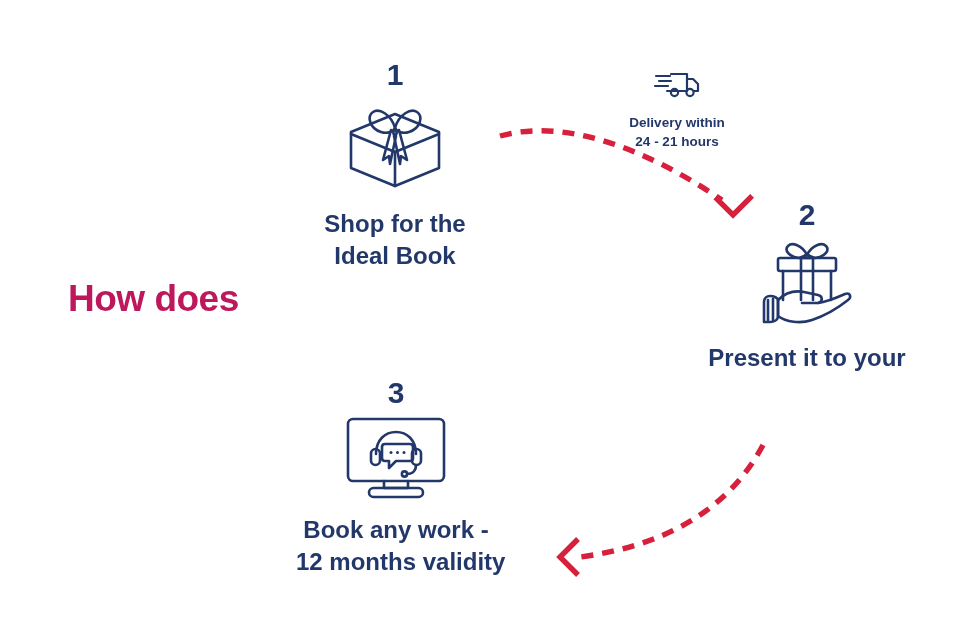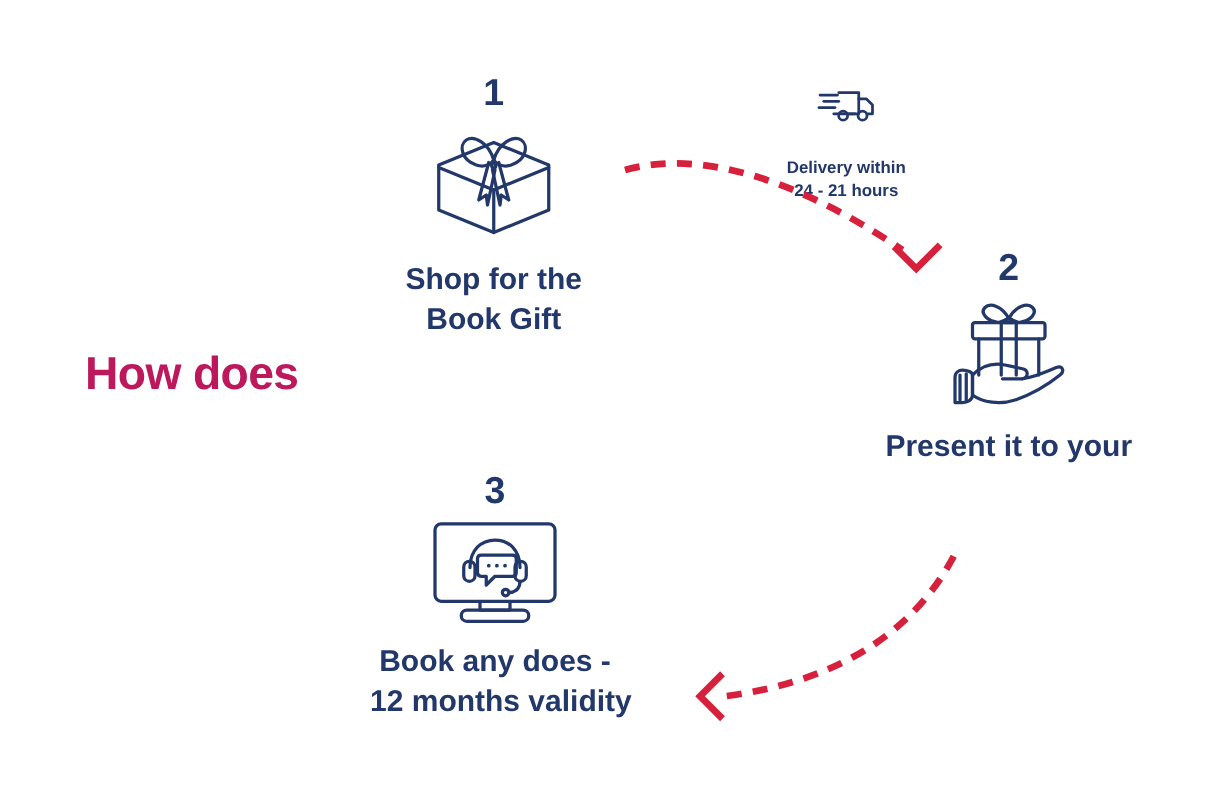--- a/index.html
+++ b/index.html
@@ -65,21 +65,21 @@
 
   
   #delivery {
     position: absolute;
     left: 597px;
     top: 70px;
     width: 160px;
     text-align: center;
   }
   #delivery .dnote {
-    margin-top: 20px;
+    margin-top: 10px;
     font-size: 13.5px;
     font-weight: bold;
     line-height: 1.38;
     color: #23386a;
   }
   #delivery .ln { display: block; white-space: pre; }
 
   
   .arrow-svg {
     position: absolute;
@@ -109,21 +109,21 @@
       <path d="M52 30 C48 16 36 10 30 14 C24 18 26 30 38 34 C44 36 50 34 52 30 Z"></path>
       <path d="M52 30 C56 16 68 10 74 14 C80 18 78 30 66 34 C60 36 54 34 52 30 Z"></path>
 
       <path d="M48 32 L40 62 L46 58 L47 66 L53 38"></path>
       <path d="M56 32 L64 62 L58 58 L57 66 L51 38"></path>
 
       <path d="M52 30 C50 33 50 36 52 38 C54 36 54 33 52 30 Z"></path>
     </svg>
     <div class="step-label">
       <span class="ln">Shop for the</span>
-      <span class="ln">Book Gift</span>
+      <span class="ln">Ideal Book</span>
     </div>
   </div>
 
   <div class="step" id="step2">
     <div class="step-num">2</div>
     <svg class="step-icon" width="102" height="90" viewBox="0 0 102 90" fill="none" stroke="#23386a" stroke-width="2.6" stroke-linecap="round" stroke-linejoin="round">
 
       <path d="M51 17 C46 7 36 4 32 8 C28 12 33 19 43 20 Z"></path>
       <path d="M51 17 C56 7 66 4 70 8 C74 12 69 19 59 20 Z"></path>
       <path d="M47 20 C48 16 54 16 55 20 Z"></path>
@@ -164,21 +164,21 @@
 
       <path d="M72 49 C72 56 67 58 63 58"></path>
       <circle cx="60.5" cy="58" r="2.6"></circle>
 
       <path d="M41 28 L66 28 C68 28 69 29 69 31 L69 42 C69 44 68 45 66 45 L52 45 L45 52 L45 45 L41 45 C39 45 38 44 38 42 L38 31 C38 29 39 28 41 28 Z"></path>
       <circle cx="47" cy="36.5" r="1.5" fill="#23386a" stroke="none"></circle>
       <circle cx="53.5" cy="36.5" r="1.5" fill="#23386a" stroke="none"></circle>
       <circle cx="60" cy="36.5" r="1.5" fill="#23386a" stroke="none"></circle>
     </svg>
     <div class="step-label">
-      <span class="ln">Book any does -</span>
+      <span class="ln">Book any work -</span>
       <span class="ln">12 months validity</span>
     </div>
   </div>
 
   <div id="delivery">
     <svg width="46" height="30" viewBox="0 0 46 30" fill="none" stroke="#23386a" stroke-width="2.2" stroke-linecap="round" stroke-linejoin="round">
 
       <path d="M2 6 L16 6"></path>
       <path d="M5 11 L17 11"></path>
       <path d="M1 16 L14 16"></path>

